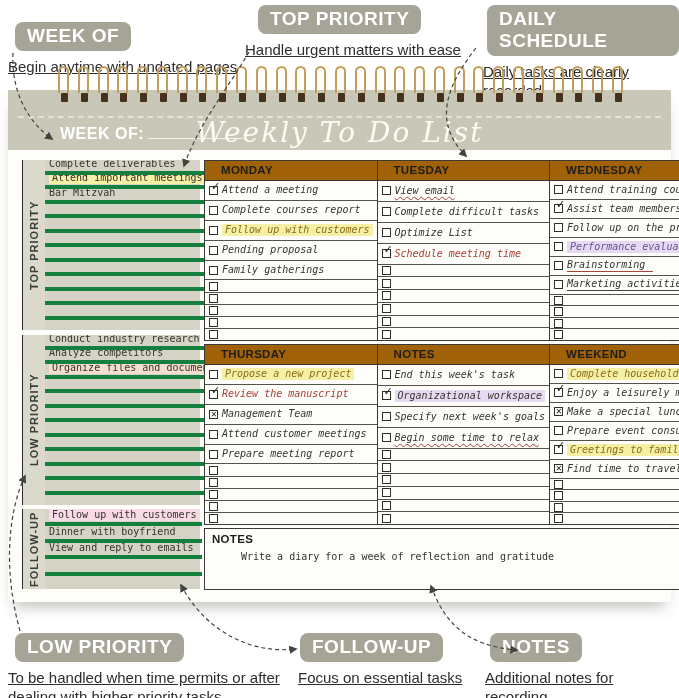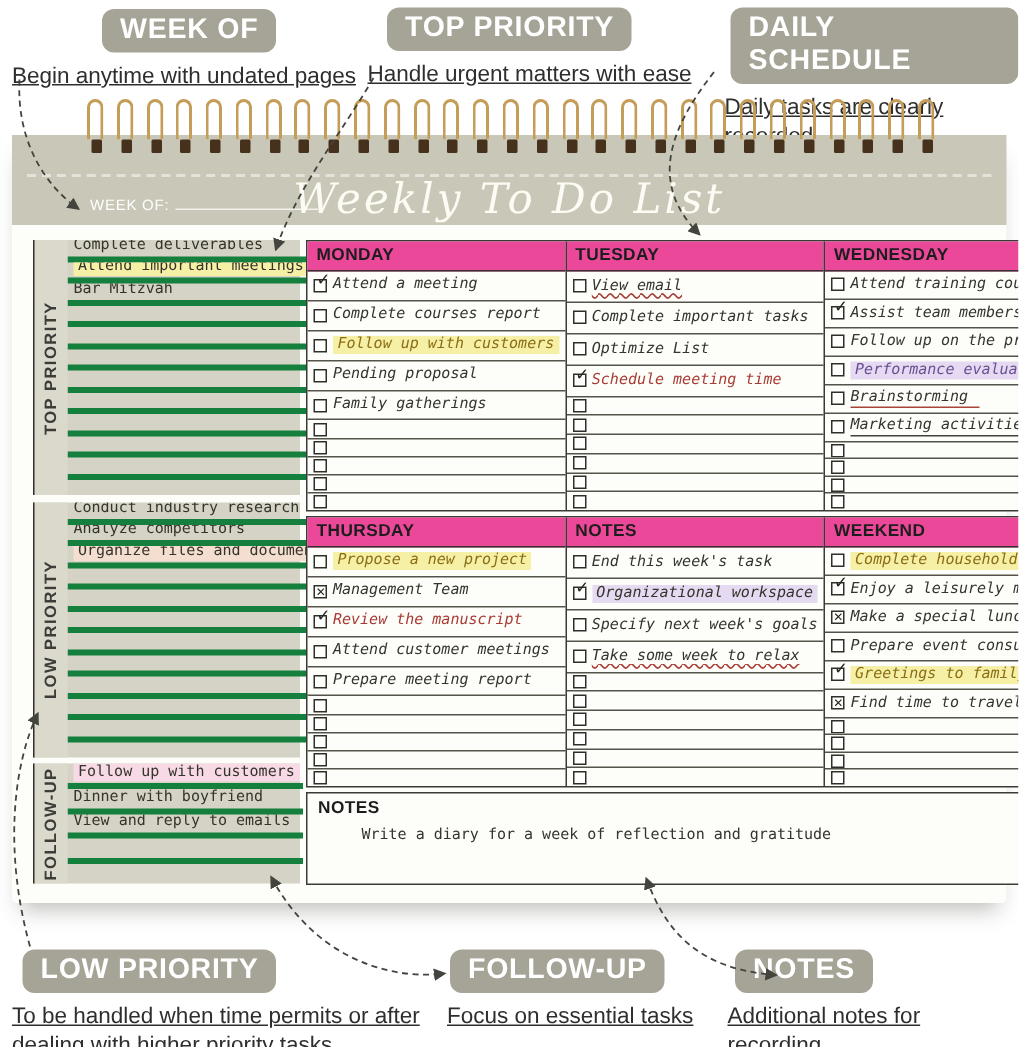--- a/index.html
+++ b/index.html
@@ -4,33 +4,33 @@
 <style>
   html,body{margin:0;padding:0;background:#ffffff;}
   .canvas{position:relative;width:679px;height:698px;background:#ffffff;overflow:hidden;
           font-family:"Liberation Sans",sans-serif;}
   
   .anno{position:absolute;}
   .badge{display:inline-block;background:#a6a496;color:#ffffff;font-weight:800;
          font-size:19px;letter-spacing:.5px;padding:3px 12px 4px;border-radius:8px;
          font-family:"Liberation Sans",sans-serif;}
   .caption{margin-top:6px;font-size:15px;line-height:19px;color:#2e2e2e;text-decoration:underline;}
-  .a1{left:8px;top:6px;text-align:center;} .a1 .badge{margin-left:7px;}
+  .a1{left:8px;top:22px;} .a1 .badge{margin-left:7px;}
   .a2{left:245px;top:5px;} .a2 .badge{margin-left:13px;}
   .a3{left:483px;top:5px;} .a3 .badge{margin-left:4px;}
   .a4{left:8px;top:633px;} .a4 .badge{margin-left:7px;} .a4 .caption{max-width:310px;}
   .a5{left:298px;top:633px;} .a5 .badge{margin-left:2px;}
   .a6{left:485px;top:633px;} .a6 .badge{margin-left:5px;}
   
   .page{position:absolute;left:8px;top:90px;width:663px;height:512px;background:#fdfdfa;
         border-radius:2px 2px 3px 3px;box-shadow:0 10px 14px -6px rgba(60,60,55,.35);z-index:1;}
   .band{position:absolute;left:0;top:0;right:0;height:60px;background:#c9c7b7;}
   .band::after{content:"";position:absolute;left:10px;right:10px;top:26px;
                border-top:2px dashed rgba(255,255,255,.5);}
-  .weekof{position:absolute;left:52px;bottom:7px;color:#ffffff;font-size:10px;font-weight:400;
+  .weekof{position:absolute;left:52px;bottom:7px;color:#ffffff;font-size:16px;font-weight:700;
           letter-spacing:.5px;}
   .weekof .line{display:inline-block;width:95px;border-bottom:1.2px solid #f2f1ea;margin-left:4px;}
   .title{position:absolute;left:0;right:0;bottom:1px;text-align:center;color:#fdfcf4;
          font-family:"DejaVu Serif",serif;font-style:italic;font-size:28px;letter-spacing:2px;}
   
   .coils{position:absolute;left:58px;top:66px;width:565px;display:flex;
          justify-content:space-between;z-index:3;}
   .coil{position:relative;width:11px;height:27px;box-sizing:border-box;
         border:2.5px solid #c49d58;border-bottom:none;border-radius:6px 6px 0 0;}
   .coil::after{content:"";position:absolute;left:1px;bottom:-9px;width:7px;height:9px;
@@ -58,22 +58,22 @@
   .ink-red{color:#a83c34;} .ink-amber{color:#8a6d14;} .ink-purple{color:#655093;}
   .u-wavy-red{text-decoration:underline wavy #a83c34;text-underline-offset:2px;}
   .u-solid-red{border-bottom:1.2px solid #a84438;padding-right:8px;}
   .u-solid-dark{border-bottom:1.2px solid #44403a;padding-right:8px;}
   
   .main{flex:1;display:flex;flex-direction:column;}
   .grid{height:181px;display:flex;border:1.5px solid #3a3a36;box-sizing:border-box;
         background:#fdfdfa;margin-bottom:3px;}
   .day-col{flex:1;display:flex;flex-direction:column;min-width:0;}
   .day-col + .day-col{border-left:1.5px solid #3a3a36;}
-  .day-header{height:19px;line-height:19px;background:#ec4899;border-bottom:1.5px solid #333330;
-              font-size:11.5px;font-weight:700;color:#1d1d1d;padding-left:6px;letter-spacing:.3px;}
+  .day-header{height:19px;line-height:19px;background:#a16207;border-bottom:1.5px solid #333330;
+              font-size:11.5px;font-weight:700;color:#1d1d1d;padding-left:16px;letter-spacing:.3px;}
   .trow{flex:1 1 0;display:flex;align-items:center;border-bottom:1px solid #55524a;
         overflow:hidden;min-height:0;font-style:italic;}
   .trow.filled{flex:1.7 1 0;}
   .trow:last-child{border-bottom:none;}
   .cb{position:relative;flex:0 0 auto;width:9px;height:9px;box-sizing:border-box;
       border:1.2px solid #2e2e2a;background:#fefefc;margin:0 4px 0 4px;}
   .cb.tick::after{content:"\2713";position:absolute;top:-7px;left:1px;font-size:11px;
                   font-weight:700;color:#24241f;font-family:"DejaVu Sans",sans-serif;}
   .cb.cross::after{content:"\2715";position:absolute;top:-1px;left:.5px;font-size:8px;
                    color:#24241f;font-family:"DejaVu Sans",sans-serif;}
@@ -213,21 +213,21 @@
               </div>
             </div>
             <div class="day-col">
               <div class="day-header">TUESDAY</div>
               <div class="trow filled">
                 <span class="cb"></span>
                 <span class="hand u-wavy-red">View email</span>
               </div>
               <div class="trow filled">
                 <span class="cb"></span>
-                <span class="hand">Complete important tasks</span>
+                <span class="hand">Complete difficult tasks</span>
               </div>
               <div class="trow filled">
                 <span class="cb"></span>
                 <span class="hand">Optimize List</span>
               </div>
               <div class="trow filled">
                 <span class="cb tick"></span>
                 <span class="hand ink-red">Schedule meeting time</span>
               </div>
               <div class="trow">
@@ -290,28 +290,28 @@
             </div>
           </div>
         <div class="grid">
             <div class="day-col">
               <div class="day-header">THURSDAY</div>
               <div class="trow filled">
                 <span class="cb"></span>
                 <span class="hand ink-amber hl-yellow">Propose a new project</span>
               </div>
               <div class="trow filled">
+                <span class="cb tick"></span>
+                <span class="hand ink-red">Review the manuscript</span>
+              </div>
+              <div class="trow filled">
                 <span class="cb cross"></span>
                 <span class="hand">Management Team</span>
               </div>
               <div class="trow filled">
-                <span class="cb tick"></span>
-                <span class="hand ink-red">Review the manuscript</span>
-              </div>
-              <div class="trow filled">
                 <span class="cb"></span>
                 <span class="hand">Attend customer meetings</span>
               </div>
               <div class="trow filled">
                 <span class="cb"></span>
                 <span class="hand">Prepare meeting report</span>
               </div>
               <div class="trow">
                 <span class="cb"></span>
               </div>
@@ -337,21 +337,21 @@
               <div class="trow filled">
                 <span class="cb tick"></span>
                 <span class="hand hl-purple">Organizational workspace</span>
               </div>
               <div class="trow filled">
                 <span class="cb"></span>
                 <span class="hand">Specify next week's goals</span>
               </div>
               <div class="trow filled">
                 <span class="cb"></span>
-                <span class="hand u-wavy-red">Take some week to relax</span>
+                <span class="hand u-wavy-red">Begin some time to relax</span>
               </div>
               <div class="trow">
                 <span class="cb"></span>
               </div>
               <div class="trow">
                 <span class="cb"></span>
               </div>
               <div class="trow">
                 <span class="cb"></span>
               </div>

